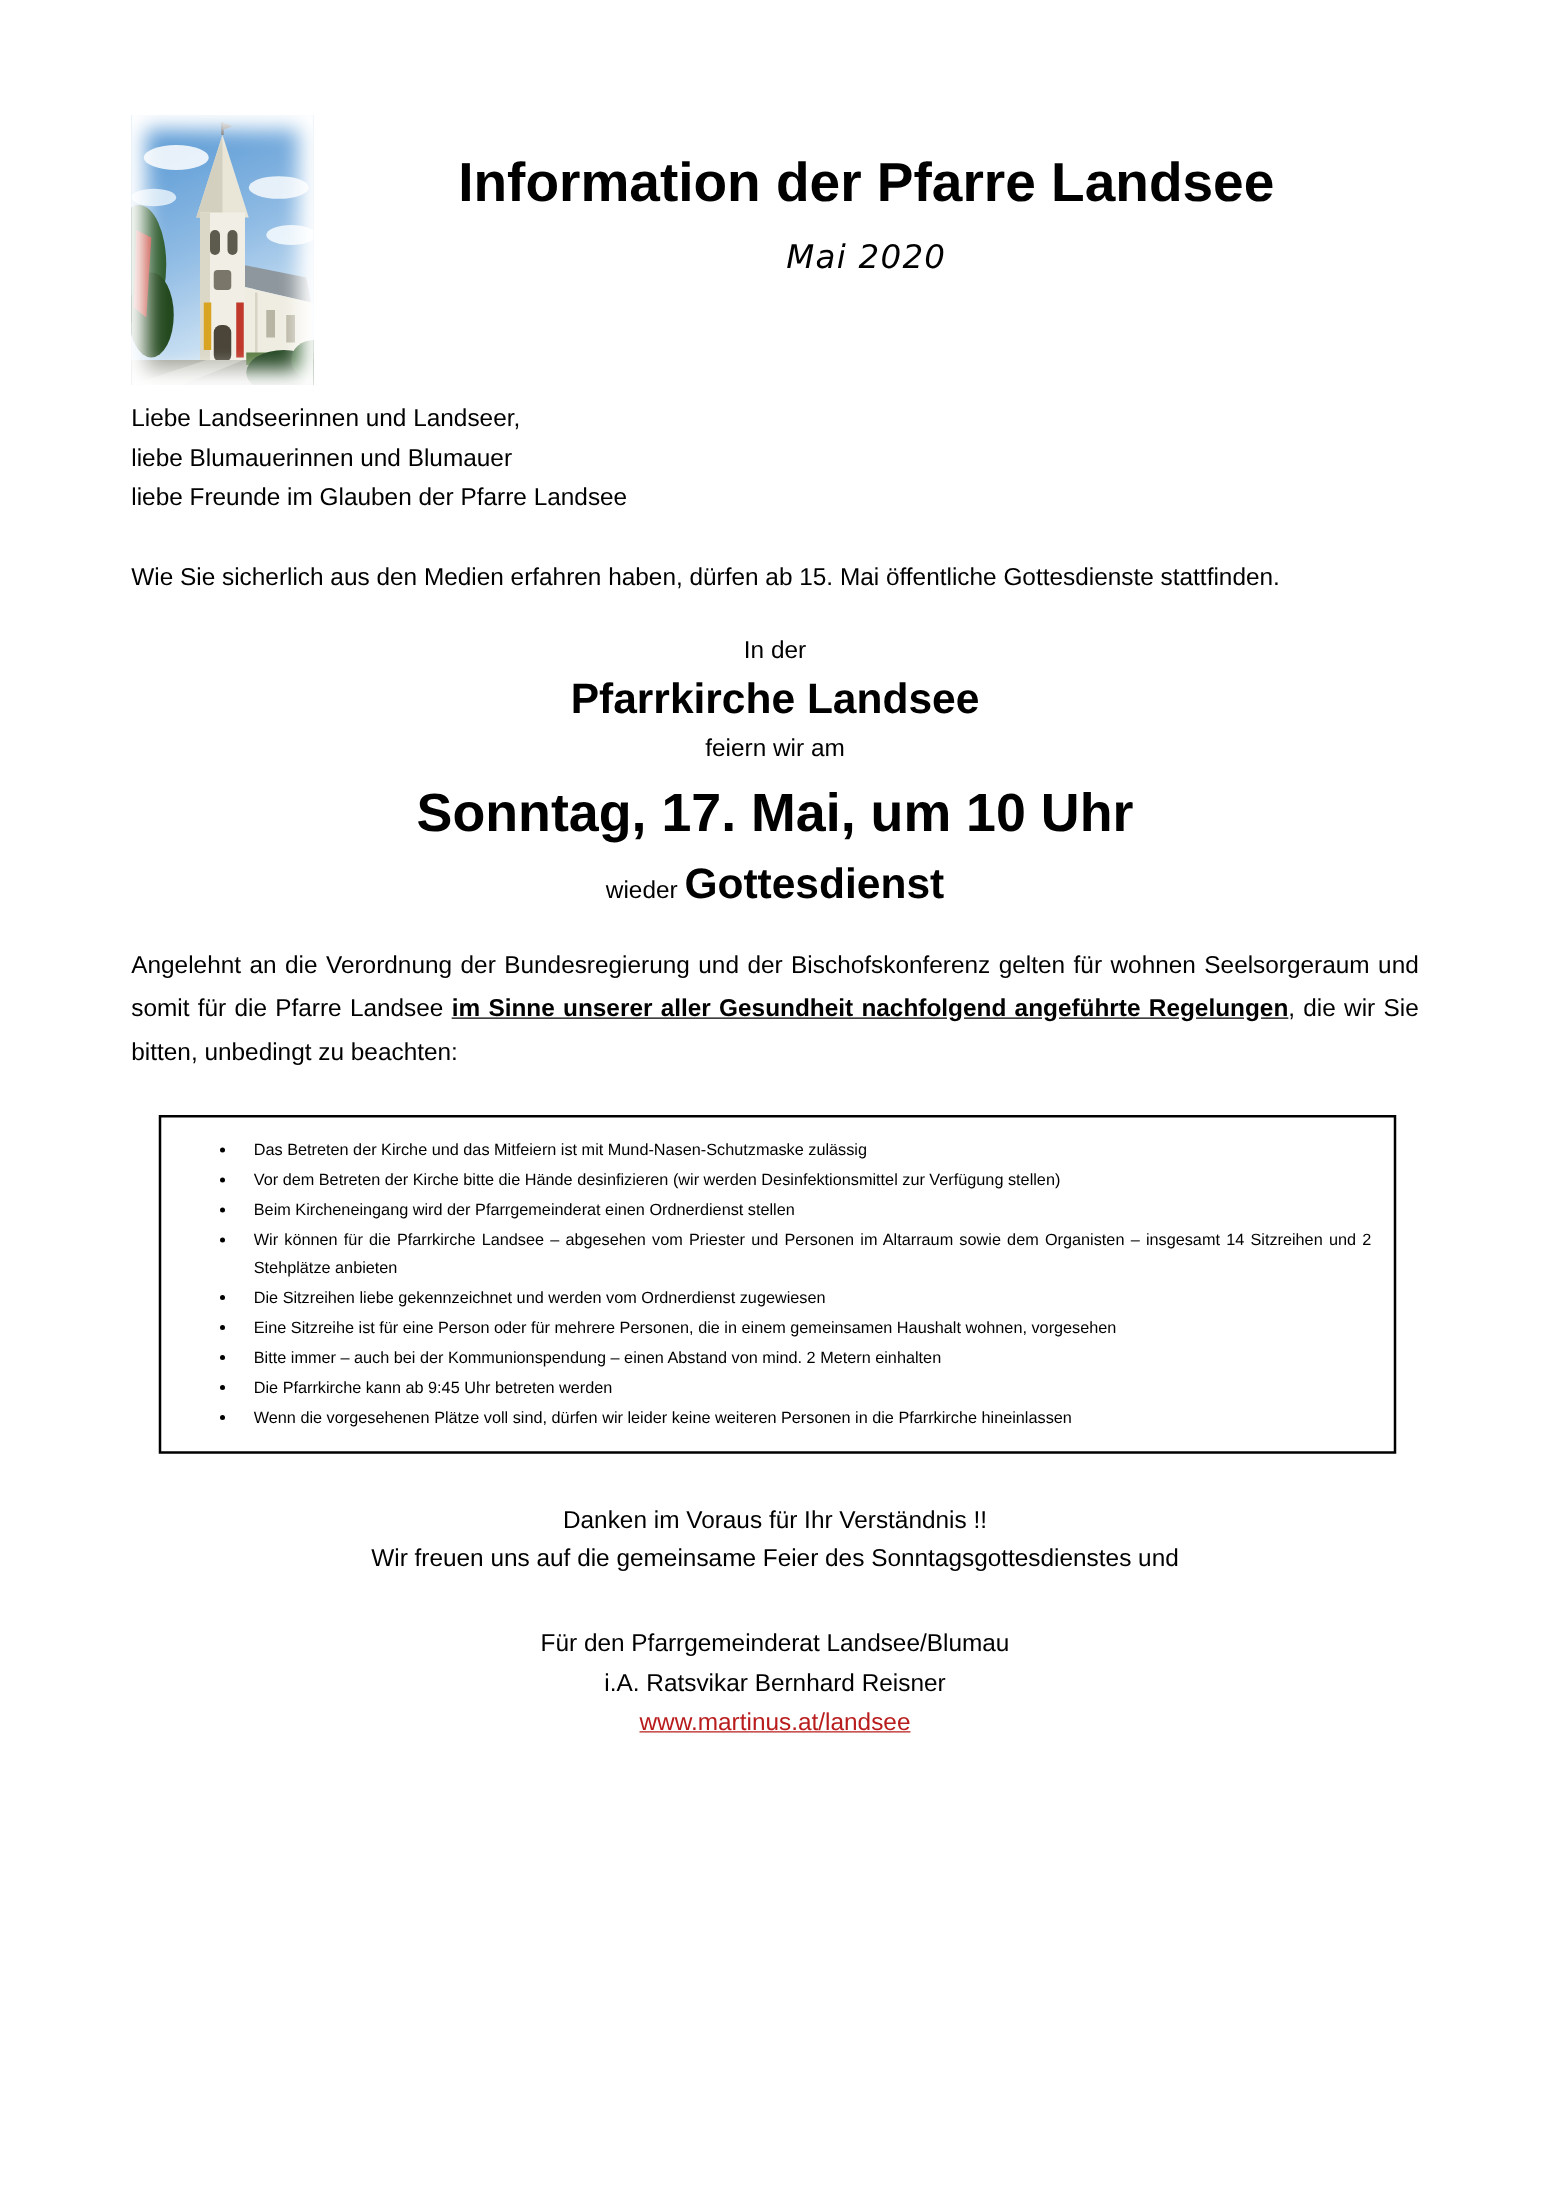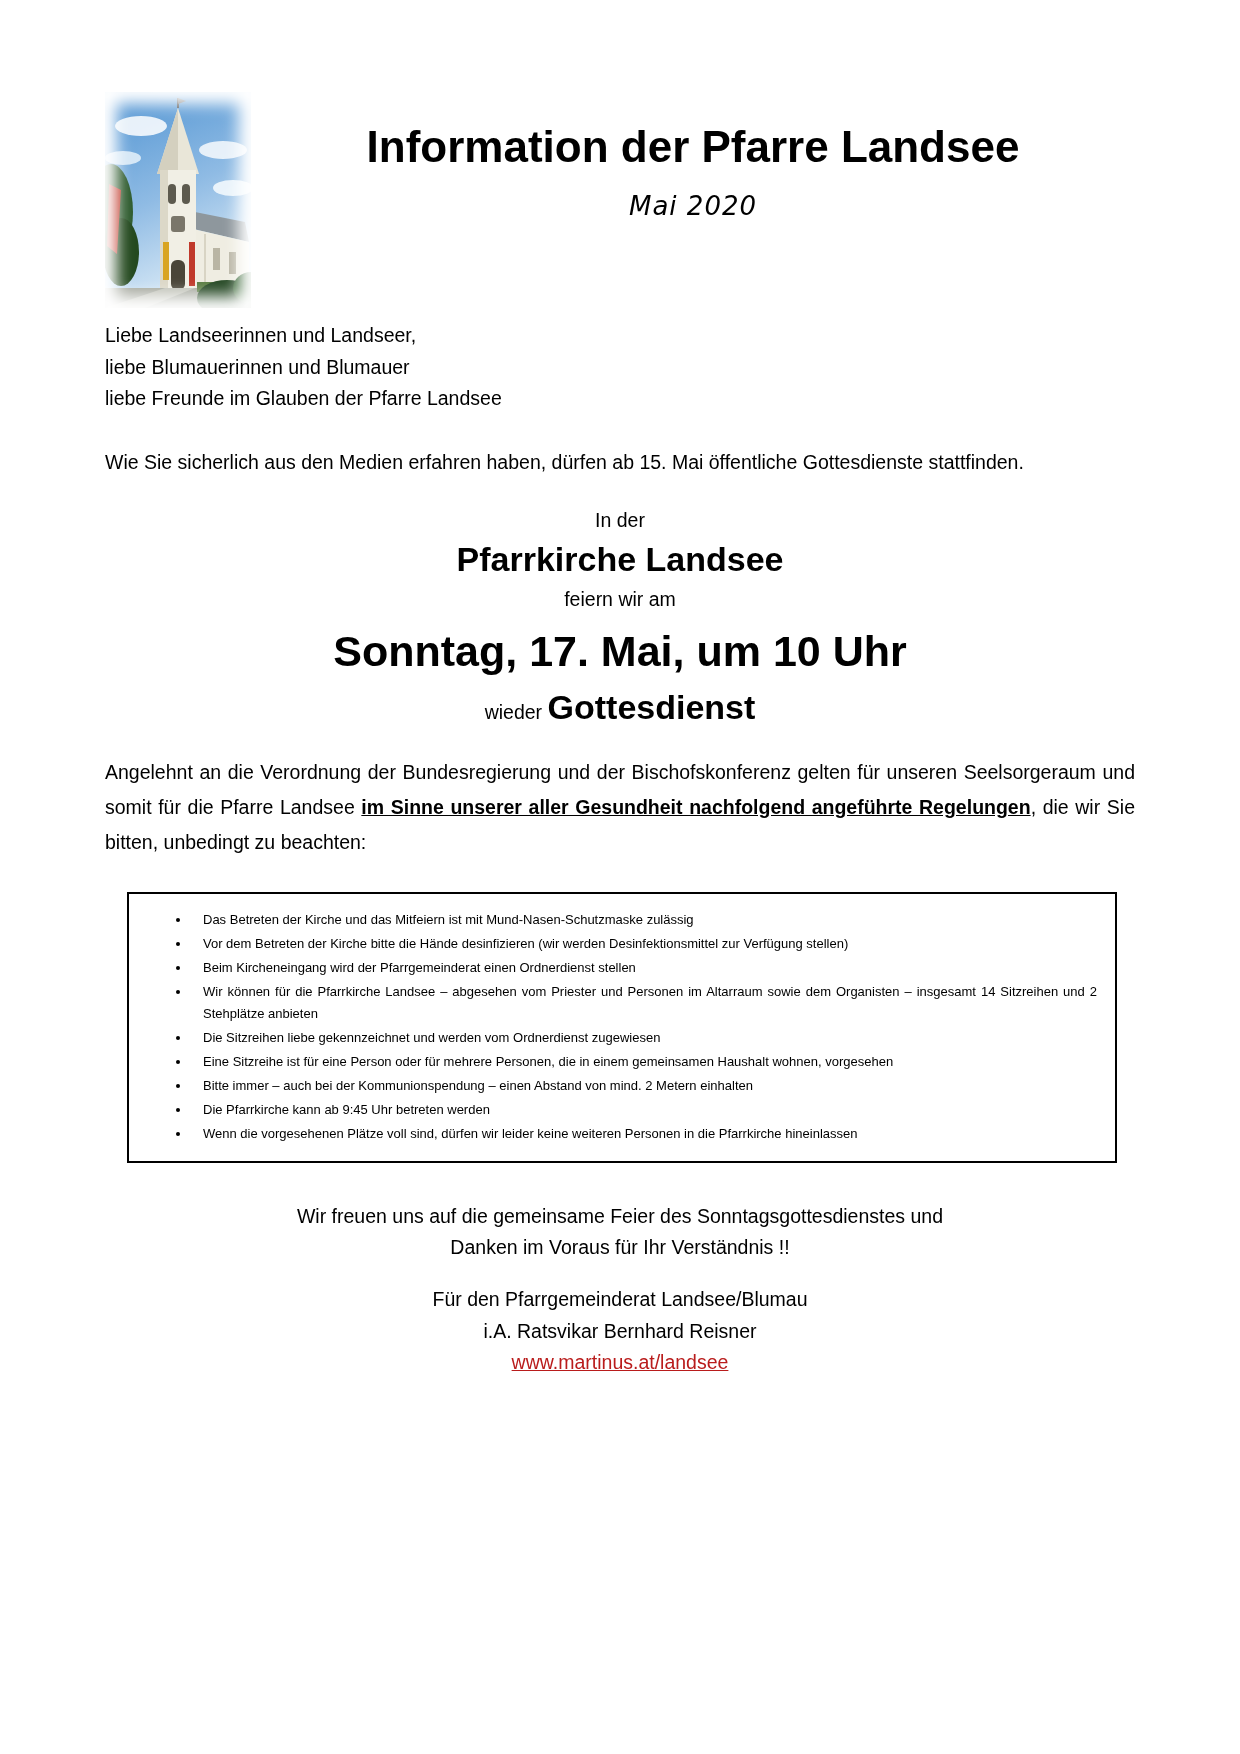--- a/index.html
+++ b/index.html
@@ -83,21 +83,21 @@
   .rules-box li {
     font-size: 13px;
     line-height: 1.62;
     text-align: justify;
     padding-left: 12px;
     margin: 3px 0;
   }
 
   
   .closing { margin-top: 38px; text-align: center; font-size: 19.5px; line-height: 1.62; }
-  .signature { margin-top: 20px; text-align: center; font-size: 19.5px; line-height: 1.62; }
+  .signature { margin-top: 36px; text-align: center; font-size: 19.5px; line-height: 1.62; }
   .website-link { text-decoration: underline; }
 </style>
 </head>
 <body>
 
 <div class="page">
 
   <header class="header">
     <div class="church-photo">
       <svg viewBox="0 0 146 216" xmlns="http://www.w3.org/2000/svg">
@@ -171,40 +171,40 @@
     <div class="ann-medium">Pfarrkirche Landsee</div>
     <div class="ann-small">feiern wir am</div>
     <div class="ann-large">Sonntag, 17. Mai, um 10 Uhr</div>
     <div class="ann-last">
       <span class="ann-small-inline">wieder </span>
       <span class="ann-medium-inline">Gottesdienst</span>
     </div>
   </section>
 
   <p class="regulations-intro">
-    <span>Angelehnt an die Verordnung der Bundesregierung und der Bischofskonferenz gelten für unseren Seelsorgeraum und somit für die Pfarre Landsee </span><span class="emph">im Sinne unserer aller Gesundheit nachfolgend angeführte Regelungen</span><span>, die wir Sie bitten, unbedingt zu beachten:</span>
+    <span>Angelehnt an die Verordnung der Bundesregierung und der Bischofskonferenz gelten für wohnen Seelsorgeraum und somit für die Pfarre Landsee </span><span class="emph">im Sinne unserer aller Gesundheit nachfolgend angeführte Regelungen</span><span>, die wir Sie bitten, unbedingt zu beachten:</span>
   </p>
 
   <div class="rules-box">
     <ul>
         <li>Das Betreten der Kirche und das Mitfeiern ist mit Mund-Nasen-Schutzmaske zulässig</li>
         <li>Vor dem Betreten der Kirche bitte die Hände desinfizieren (wir werden Desinfektionsmittel zur Verfügung stellen)</li>
         <li>Beim Kircheneingang wird der Pfarrgemeinderat einen Ordnerdienst stellen</li>
         <li>Wir können für die Pfarrkirche Landsee – abgesehen vom Priester und Personen im Altarraum sowie dem Organisten – insgesamt 14 Sitzreihen und 2 Stehplätze anbieten</li>
         <li>Die Sitzreihen liebe gekennzeichnet und werden vom Ordnerdienst zugewiesen</li>
         <li>Eine Sitzreihe ist für eine Person oder für mehrere Personen, die in einem gemeinsamen Haushalt wohnen, vorgesehen</li>
         <li>Bitte immer – auch bei der Kommunionspendung – einen Abstand von mind. 2 Metern einhalten</li>
         <li>Die Pfarrkirche kann ab 9:45 Uhr betreten werden</li>
         <li>Wenn die vorgesehenen Plätze voll sind, dürfen wir leider keine weiteren Personen in die Pfarrkirche hineinlassen</li>
       </ul>
   </div>
 
   <section class="closing">
+    <div>Danken im Voraus für Ihr Verständnis !!</div>
     <div>Wir freuen uns auf die gemeinsame Feier des Sonntagsgottesdienstes und</div>
-    <div>Danken im Voraus für Ihr Verständnis !!</div>
   </section>
 
   <section class="signature">
     <div>Für den Pfarrgemeinderat Landsee/Blumau</div>
     <div>i.A. Ratsvikar Bernhard Reisner</div>
     <div>
       <a href="#" class="website-link" style="color: #b91c1c;">www.martinus.at/landsee</a>
     </div>
   </section>
 

